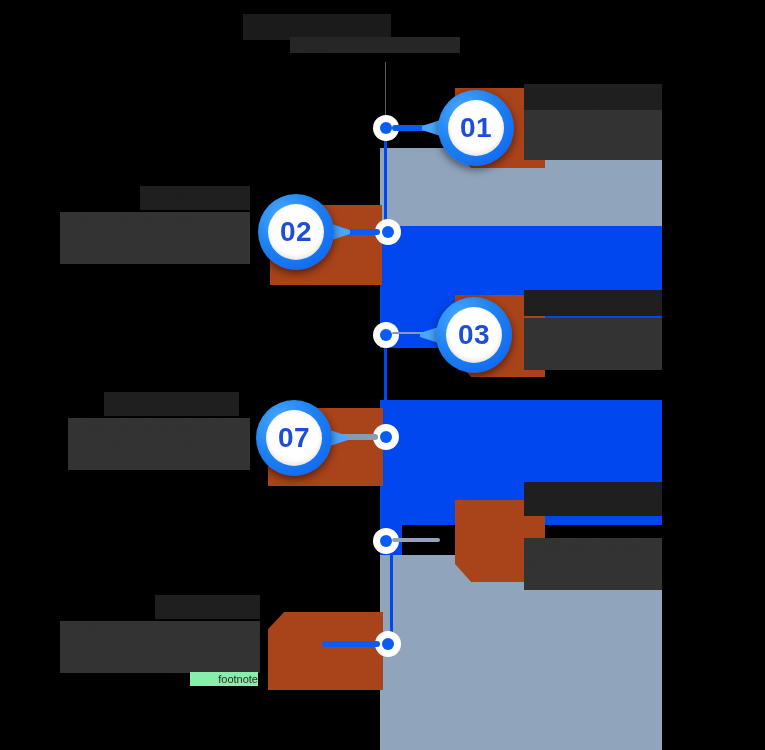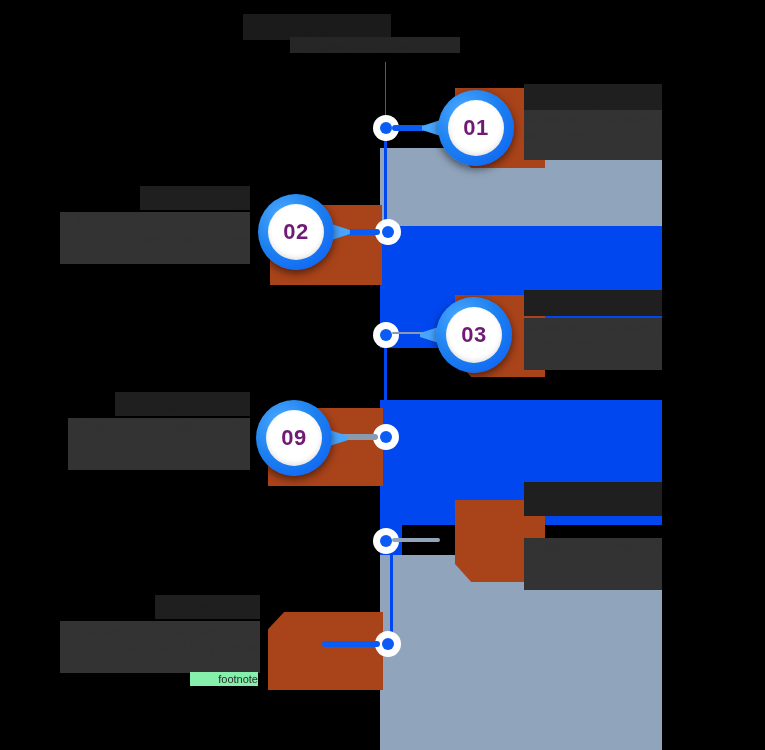--- a/index.html
+++ b/index.html
@@ -35,21 +35,21 @@
        background:radial-gradient(circle at 32% 28%,#4aa8ff 0%,#1e82f0 45%,#0a5cf5 100%);
        box-shadow:0 3px 9px rgba(0,0,0,.55);}
   .marker .tail{position:absolute;width:34px;height:26px;background:#49a6ff;z-index:0;}
   .marker.left .tail{right:-16px;top:25px;
        clip-path:polygon(0 0,100% 42%,100% 58%,0 100%);}
   .marker.right .tail{left:-16px;top:25px;
        clip-path:polygon(100% 0,0 42%,0 58%,100% 100%);}
   .marker .disc{position:absolute;left:10px;top:10px;width:56px;height:56px;
        border-radius:50%;background:#fff;display:flex;align-items:center;
        justify-content:center;box-shadow:inset 0 -2px 5px rgba(0,0,0,.12);}
-  .marker .num{font-size:22px;font-weight:700;color:#701a75;letter-spacing:.5px;
+  .marker .num{font-size:28px;font-weight:700;color:#1d4ed8;letter-spacing:.5px;
        font-family:"Liberation Sans","DejaVu Sans",sans-serif;}
 
   
   .txt{position:absolute;}
   .t-head{background:#1f1f1f;color:#1f1f1f;font-size:19px;font-weight:700;
           line-height:26px;overflow:hidden;white-space:nowrap;}
   .t-body{background:#333333;color:#333333;font-size:13px;line-height:18px;
           overflow:hidden;}
   .t-title{background:#1b1b1b;color:#1b1b1b;font-size:26px;font-weight:700;
            line-height:30px;overflow:hidden;white-space:nowrap;}
@@ -128,24 +128,24 @@
 
   <div class="accent" style="left:268px;top:408px;width:115px;height:78px;clip-path:polygon(0 22%,14% 0,100% 0,100% 100%,0 100%);"></div>
   <div class="hub" style="left:373px;top:424px;">
     <i></i>
   </div>
   <div class="stub gray" style="left:322px;top:434px;width:56px;"></div>
   <div class="marker left" style="left:256px;top:400px;">
     <div class="tail"></div>
     <div class="ring"></div>
     <div class="disc">
-      <span class="num">09</span>
+      <span class="num">07</span>
     </div>
   </div>
-  <div class="txt t-head align-r" style="left:115px;top:392px;width:135px;height:24px;">Heading four</div>
+  <div class="txt t-head align-r" style="left:104px;top:392px;width:135px;height:24px;">Heading four</div>
   <div class="txt t-body align-r" style="left:68px;top:418px;width:182px;height:52px;">Supporting description text for step four of the process.</div>
 
   <div class="accent" style="left:455px;top:500px;width:90px;height:82px;clip-path:polygon(0 0,100% 0,100% 100%,18% 100%,0 78%);"></div>
   <div class="hub" style="left:373px;top:528px;">
     <i></i>
   </div>
   <div class="stub" style="left:392px;top:538px;width:48px;height:4px;background:#90a4bc;"></div>
   <div class="txt t-head" style="left:524px;top:482px;width:241px;height:34px;">Heading five</div>
   <div class="txt t-body" style="left:524px;top:538px;width:241px;height:52px;">Supporting description text for step five of the process.</div>
 

